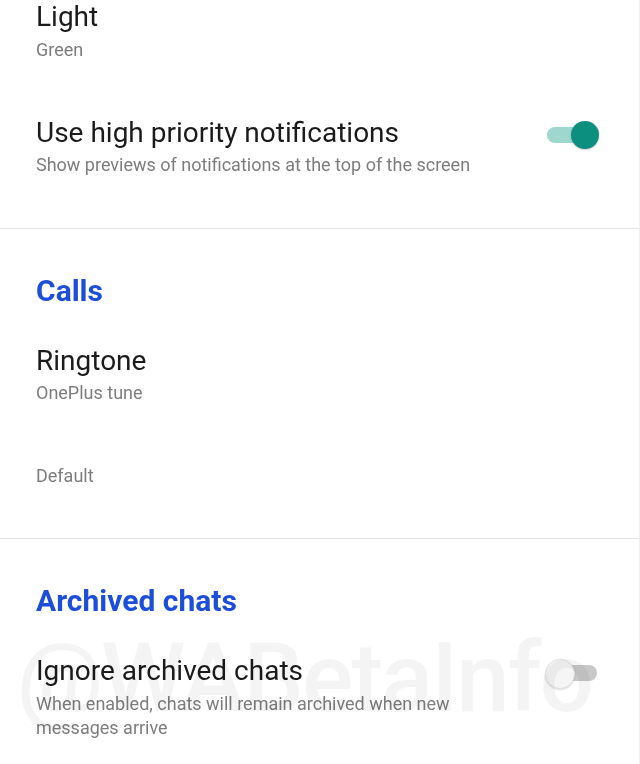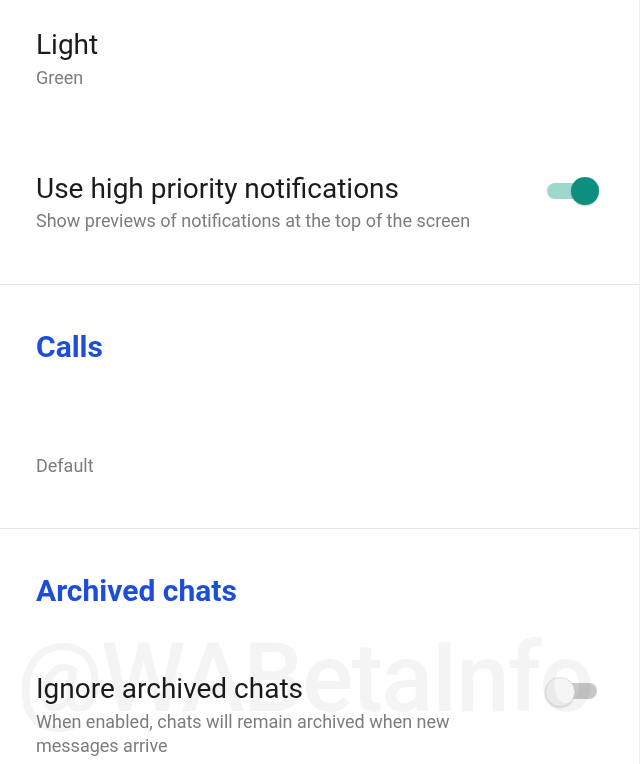--- a/index.html
+++ b/index.html
@@ -29,21 +29,20 @@
   }
   .section-header {
     color: #1d4ed8;
     font-weight: 700;
     font-size: 30px;
     padding: 44px 0 10px 0;
   }
   .item {
     padding: 26px 0 6px 0;
     position: relative;
-    margin-top: 28px;
   }
   .item-title {
     font-size: 28px;
     color: #1b1b1b;
     line-height: 1.2;
   }
   .item-sub {
     margin-top: 4px;
     font-size: 18px;
     color: #7d7d7d;
@@ -133,20 +132,26 @@
       </div>
     </div>
     <div class="spacer-bottom"></div>
   </div>
 
   <div class="divider"></div>
 
   <div class="section">
     <div class="section-header">Calls</div>
 
+    <div class="item row">
+      <div class="text-col">
+        <div class="item-title">Ringtone</div>
+        <div class="item-sub">OnePlus tune</div>
+      </div>
+    </div>
 
     <div class="item row" style="padding-top:48px;">
       <div class="text-col">
         <div class="item-sub">Default</div>
       </div>
     </div>
     <div class="spacer-bottom"></div>
   </div>
 
   <div class="divider"></div>

